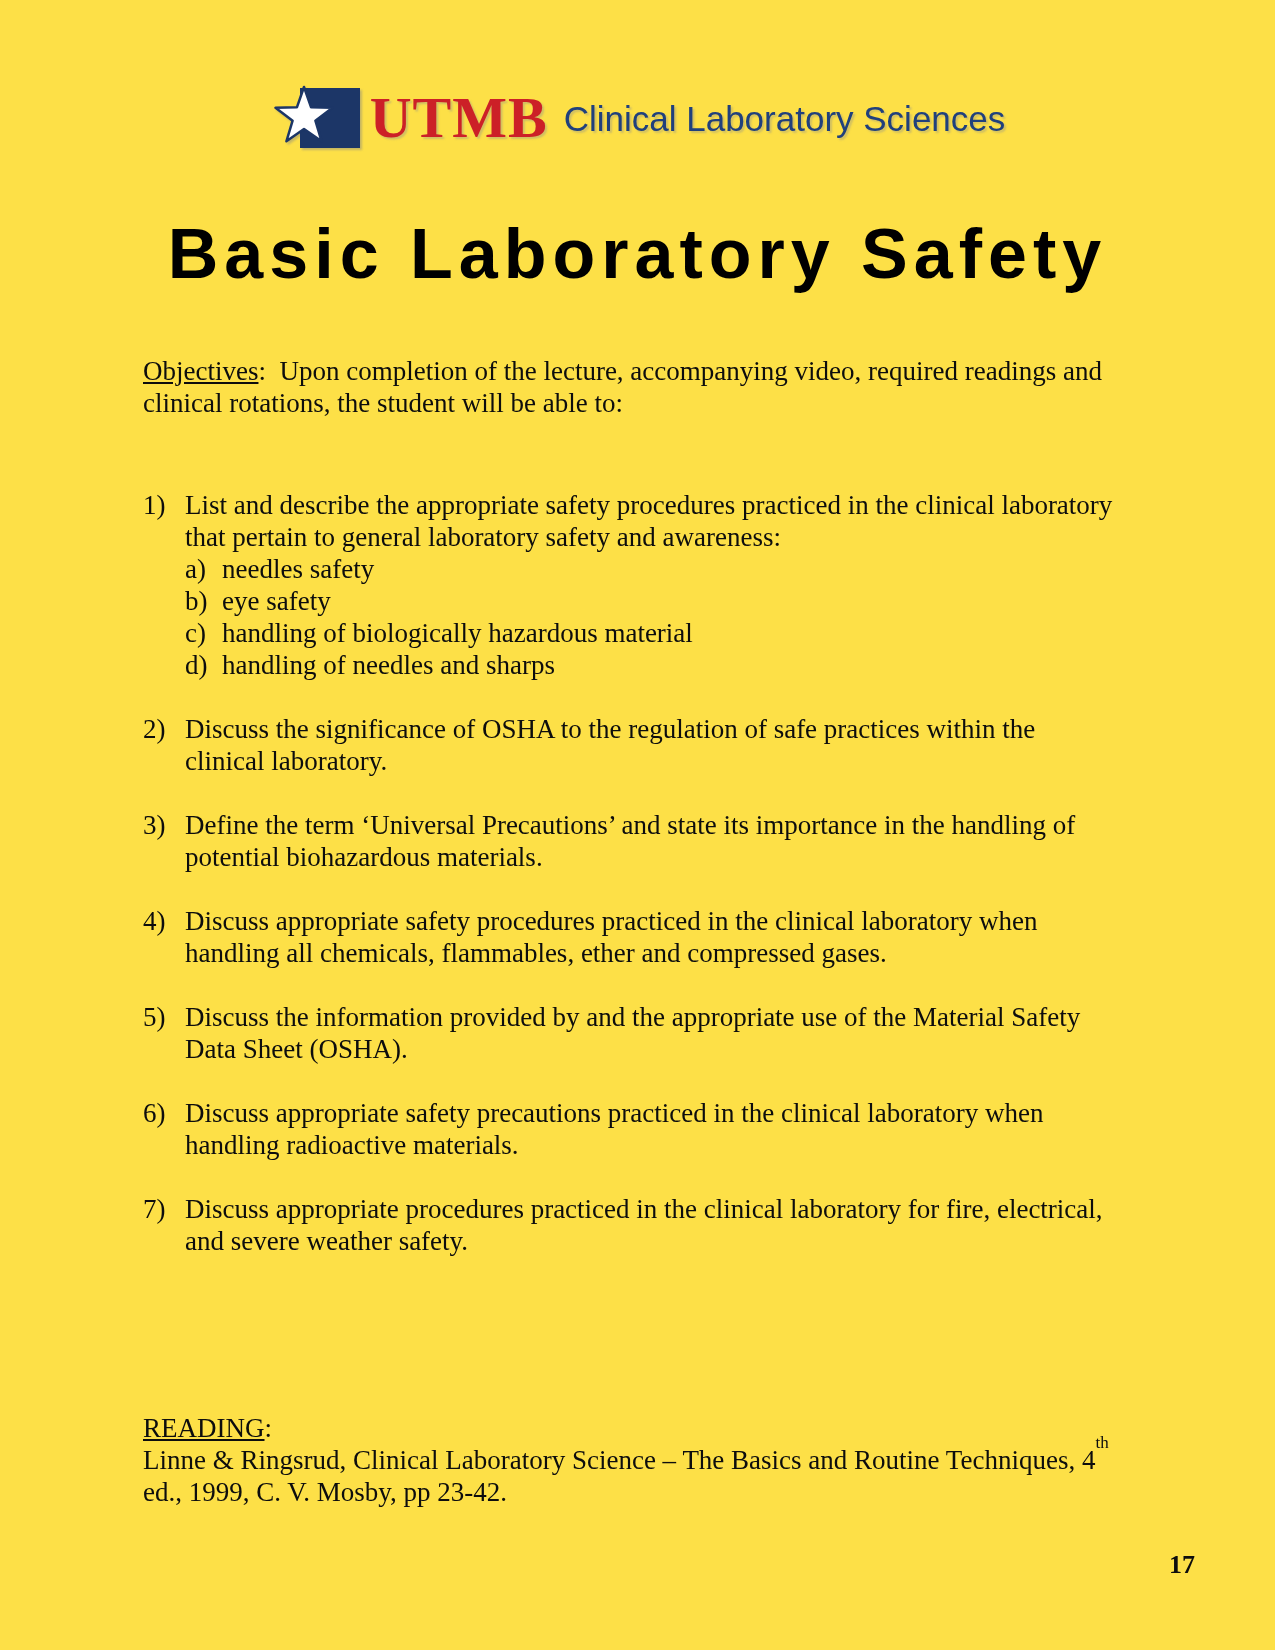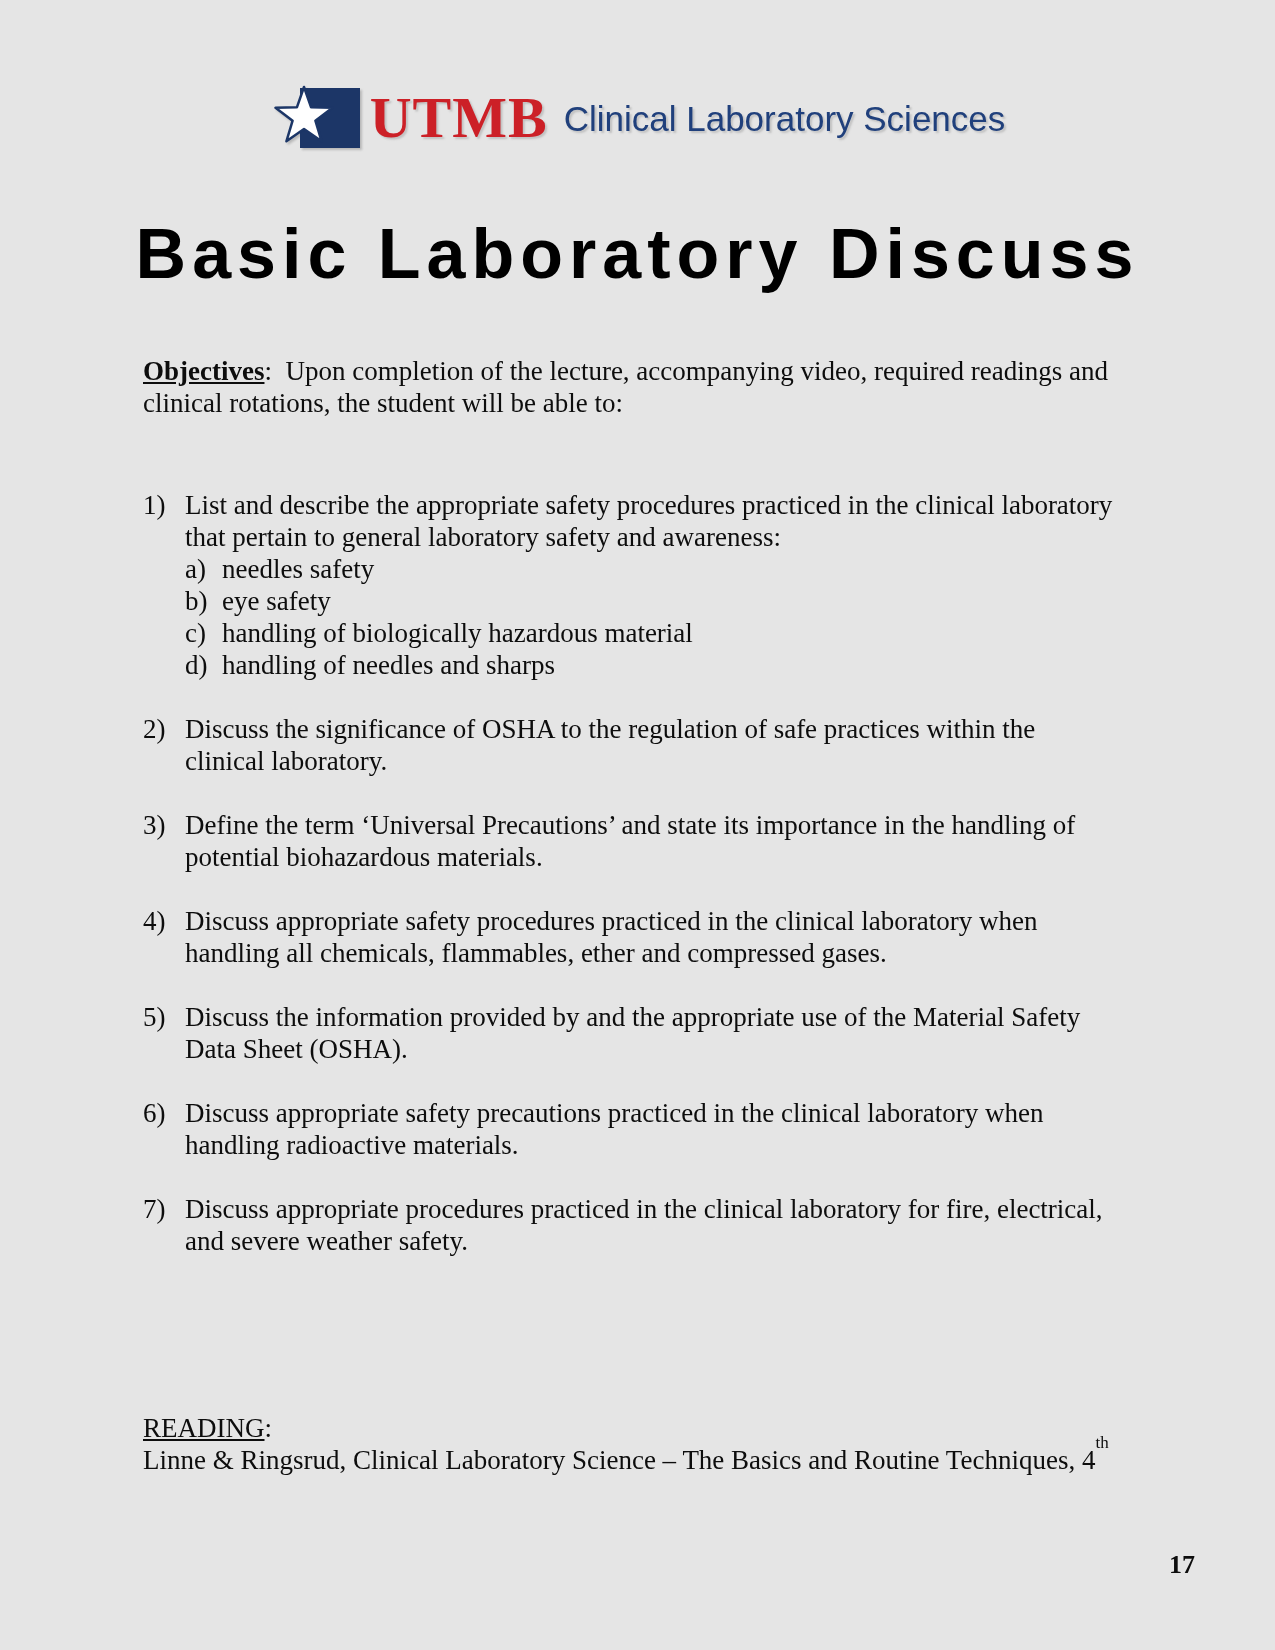--- a/index.html
+++ b/index.html
@@ -1,21 +1,21 @@
 <!DOCTYPE html>
 <html><head>
 <meta charset="utf-8">
 <style>
   * { margin:0; padding:0; box-sizing:border-box; }
   html, body { background:#ffffff; }
   .page {
     position:relative;
     width:1275px; height:1650px;
     margin:0 auto;
-    background:#e5e5e5;
+    background:#fde047;
     font-family:"Liberation Serif", serif;
     color:#0d0d0d;
     overflow:hidden;
   }
   
   .logo-row {
     margin-top:85px;
     display:flex;
     align-items:center;
     justify-content:center;
@@ -58,21 +58,21 @@
   .content {
     margin-left:143px;
     width:992px;
     font-size:27px;
     line-height:32px;
   }
   .objectives {
     margin-top:56px;
     white-space:pre-wrap;
   }
-  .obj-label { font-weight:700; text-decoration:underline; }
+  .obj-label { font-weight:400; text-decoration:underline; }
   .list { margin-top:70px; width:976px; }
   .item { display:flex; margin-bottom:32px; }
   .item-num { width:42px; flex:none; }
   .item-body { flex:1; }
   .sub { display:flex; }
   .sub-letter { width:37px; flex:none; }
   
   .reading { margin-top:155px; width:1010px; }
   .reading-label { text-decoration:underline; }
   sup.th { font-size:17px; position:relative; top:-11px; line-height:0; }
@@ -95,21 +95,21 @@
     <span class="logo-mark">
       <svg width="96" height="66" viewBox="0 0 96 66" xmlns="http://www.w3.org/2000/svg">
         <rect x="30" y="3" width="60" height="60" fill="#1c3667"></rect>
         <path d="M34,2 L41.1,22.3 L62.5,22.7 L45.4,35.7 L51.6,56.3 L34,44 L16.4,56.3 L22.6,35.7 L5.5,22.7 L26.9,22.3 Z" fill="#ffffff" stroke="#1c3667" stroke-width="2.5" stroke-linejoin="round"></path>
       </svg>
     </span>
     <span class="logo-utmb">UTMB</span>
     <span class="logo-dept">Clinical Laboratory Sciences</span>
   </div>
 
-  <h1 class="title">Basic Laboratory Discuss</h1>
+  <h1 class="title">Basic Laboratory Safety</h1>
 
   <div class="content">
 
     <p class="objectives"><span class="obj-label">Objectives</span><span>:  Upon completion of the lecture, accompanying video, required readings and clinical rotations, the student will be able to:</span></p>
 
     <div class="list">
 
       <div class="item">
         <span class="item-num">1)</span>
         <div class="item-body">
@@ -160,20 +160,20 @@
 
       <div class="item">
         <span class="item-num">7)</span>
         <div class="item-body"><span>Discuss appropriate procedures practiced in the clinical laboratory for fire, electrical, and severe weather safety.</span></div>
       </div>
 
     </div>
 
     <div class="reading">
       <div><span class="reading-label">READING</span><span>:</span></div>
-      <div><span>Linne &amp; Ringsrud, Clinical Laboratory Science – The Basics and Routine Techniques, 4</span><sup class="th">th</sup><br></div>
+      <div><span>Linne &amp; Ringsrud, Clinical Laboratory Science – The Basics and Routine Techniques, 4</span><sup class="th">th</sup><br><span>ed., 1999, C. V. Mosby, pp 23-42.</span></div>
     </div>
 
   </div>
 
   <div class="pagenum">17</div>
 
 </div>
 
 </body></html>

